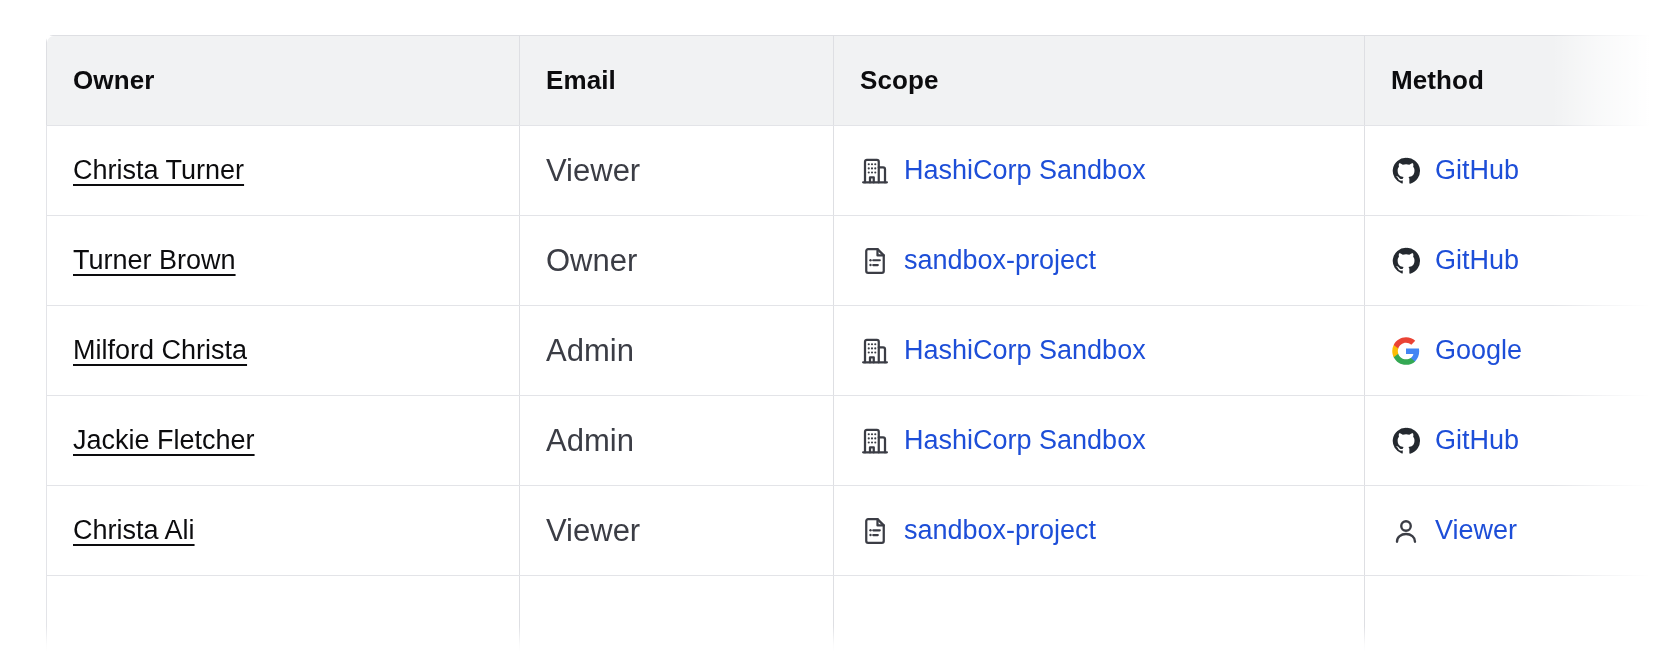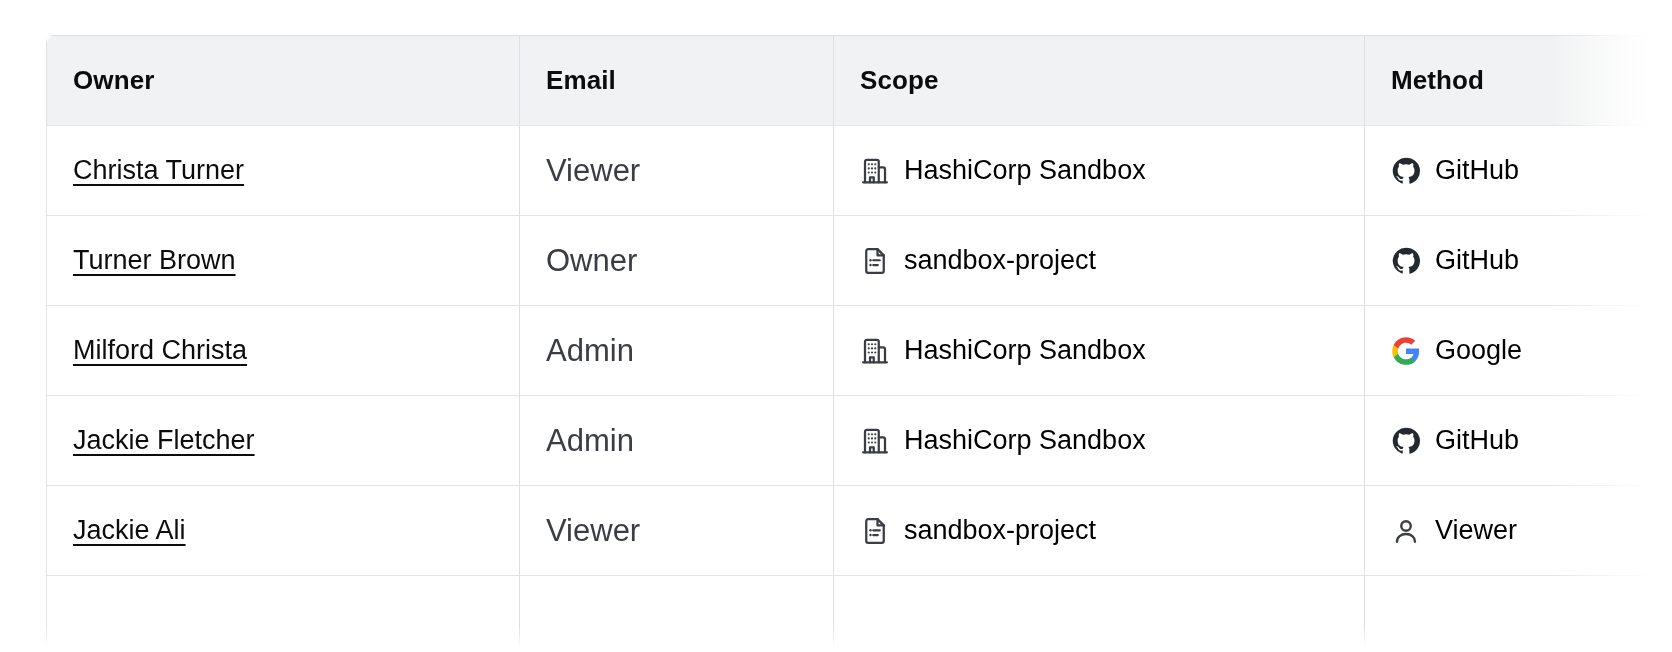--- a/index.html
+++ b/index.html
@@ -68,21 +68,21 @@
     white-space: nowrap;
   }
   .cell-flex {
     display: flex;
     align-items: center;
     gap: 14px;
     white-space: nowrap;
   }
   .scope-text, .method-text {
     font-size: 27px;
-    color: #000000;
+    color: #1d4ed8;
     white-space: nowrap;
   }
   .icon { display: inline-flex; align-items: center; justify-content: center; flex: 0 0 auto; }
   .icon svg { display: block; }
 
   
   .sel-box {
     position: absolute;
     left: 833px; top: 15px;
     width: 444px; height: 574px;
@@ -286,21 +286,21 @@
                   <path d="M12 1.5A10.5 10.5 0 0 0 8.68 22c.53.1.72-.23.72-.5v-1.9c-2.93.64-3.55-1.25-3.55-1.25-.48-1.22-1.17-1.55-1.17-1.55-.96-.66.07-.64.07-.64 1.06.07 1.62 1.09 1.62 1.09.94 1.62 2.47 1.15 3.08.88.09-.68.37-1.15.67-1.41-2.34-.27-4.8-1.17-4.8-5.21 0-1.15.41-2.09 1.09-2.83-.11-.27-.47-1.35.1-2.8 0 0 .89-.29 2.9 1.08a10 10 0 0 1 5.28 0c2.01-1.37 2.9-1.08 2.9-1.08.57 1.45.21 2.53.1 2.8.68.74 1.09 1.68 1.09 2.83 0 4.05-2.47 4.94-4.82 5.2.38.33.72.98.72 1.98v2.93c0 .28.19.61.73.5A10.5 10.5 0 0 0 12 1.5Z"></path>
                 </svg>
               </span>
               <span class="method-text">GitHub</span>
             </span>
           </td>
         </tr>
 
         <tr>
           <td>
-            <span class="name-link">Jackie Ali</span>
+            <span class="name-link">Christa Ali</span>
           </td>
           <td>
             <span class="role-text">Viewer</span>
           </td>
           <td>
             <span class="cell-flex">
               <span class="icon">
                 <svg width="30" height="30" viewBox="0 0 24 24" fill="none" stroke="#3b3d45" stroke-width="1.8" stroke-linecap="round" stroke-linejoin="round">
                   <path d="M14 2.5H6.5A1.5 1.5 0 0 0 5 4v16a1.5 1.5 0 0 0 1.5 1.5h11A1.5 1.5 0 0 0 19 20V7.5L14 2.5Z"></path>
                   <path d="M14 2.5V7.5H19"></path>

